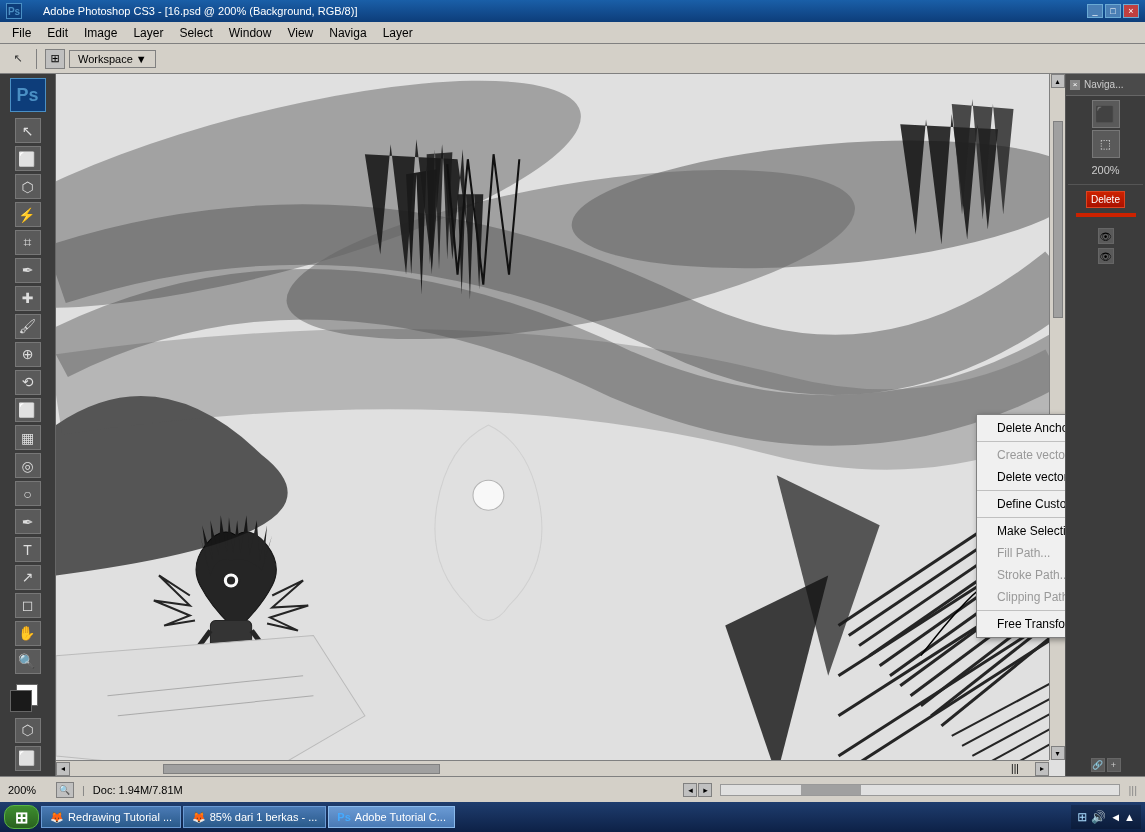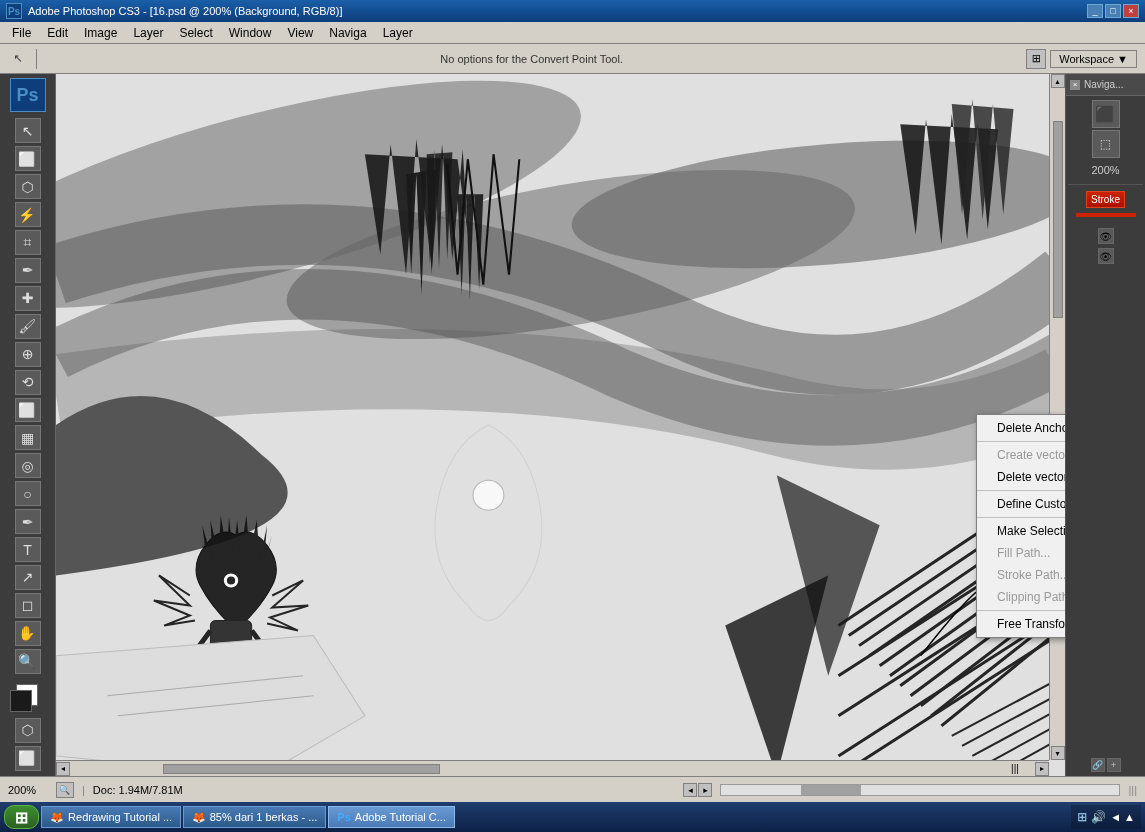--- a/index.html
+++ b/index.html
@@ -18,21 +18,21 @@
     #title-bar .ps-icon {
       width: 16px; height: 16px;
       background: #0d3d7a;
       border: 1px solid #4a8fc4;
       color: #4a8fc4;
       font-weight: bold;
       font-size: 10px;
       display: flex; align-items: center; justify-content: center;
       margin-right: 6px;
     }
-    #title-bar .title-text { flex: 1; }
+    #title-bar .title-text { flex: 1; margin-left: 15px; }
     #title-bar .win-controls { display: flex; gap: 2px; }
     #title-bar .win-btn {
       width: 16px; height: 14px;
       background: #4a7fb5;
       border: 1px solid #6aaad4;
       color: white; font-size: 9px;
       display: flex; align-items: center; justify-content: center;
       cursor: pointer;
     }
 
@@ -321,21 +321,20 @@
   <div class="menu-item">Select</div>
   <div class="menu-item">Window</div>
   <div class="menu-item">View</div>
   <div class="menu-item">Naviga</div>
   <div class="menu-item">Layer</div>
 </div>
 
 <div id="options-bar">
   <div class="options-tool-icon">↖</div>
   <div class="options-separator"></div>
-  <div class="options-text">No options for the Convert Point Tool.</div>
   <div style="display:flex;align-items:center;gap:4px;">
     <div style="width:20px;height:20px;background:#c0c0c0;border:1px solid #808080;display:flex;align-items:center;justify-content:center;">⊞</div>
     <button class="workspace-btn">Workspace ▼</button>
   </div>
 </div>
 
 <div id="main-layout" style="height: 702px; display:flex;">
 
   <div id="left-toolbar">
     <div class="ps-logo-btn">Ps</div>
@@ -523,21 +522,21 @@
     </div>
 
     <div class="rsp-icons">
       <div class="rsp-icon-btn" title="Layers" style="color:#ddd;font-size:16px;">⬛</div>
       <div class="rsp-icon-btn" title="Channels" style="color:#ddd;">⬚</div>
       <div style="padding:4px;color:#ccc;font-size:11px;">
         <span>200%</span>
       </div>
       <div style="height:1px;background:#555;width:100%;margin:2px 0;"></div>
 
-      <div class="style-btn">Stroke</div>
+      <div class="style-btn">Delete</div>
       <div style="height:4px;background:#cc2200;width:60px;margin:1px auto;"></div>
     </div>
 
     <div style="flex:1;background:#3c3c3c;padding:4px;">
       <div class="eye-icon-row">
         <div style="width:16px;height:16px;background:#5a5a5a;border:1px solid #666;display:flex;align-items:center;justify-content:center;font-size:10px;">👁</div>
       </div>
       <div class="eye-icon-row">
         <div style="width:16px;height:16px;background:#5a5a5a;border:1px solid #666;display:flex;align-items:center;justify-content:center;font-size:10px;">👁</div>
       </div>

